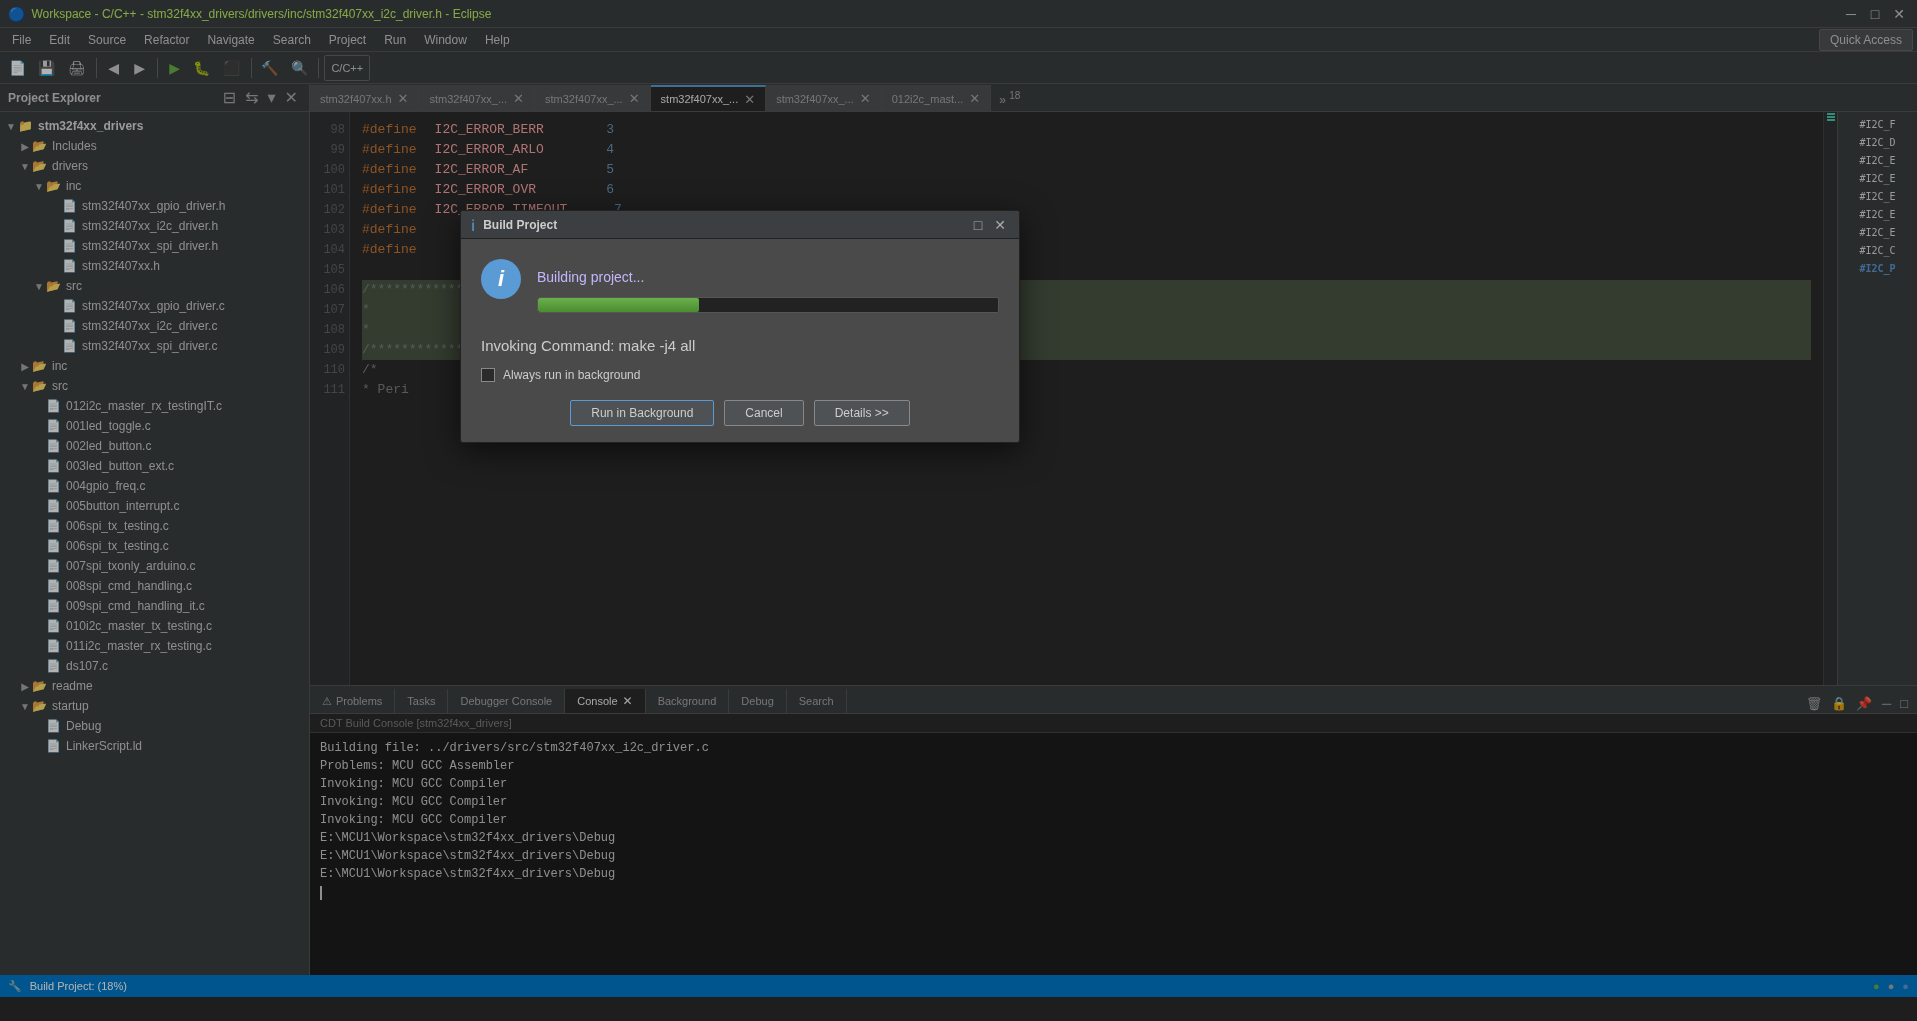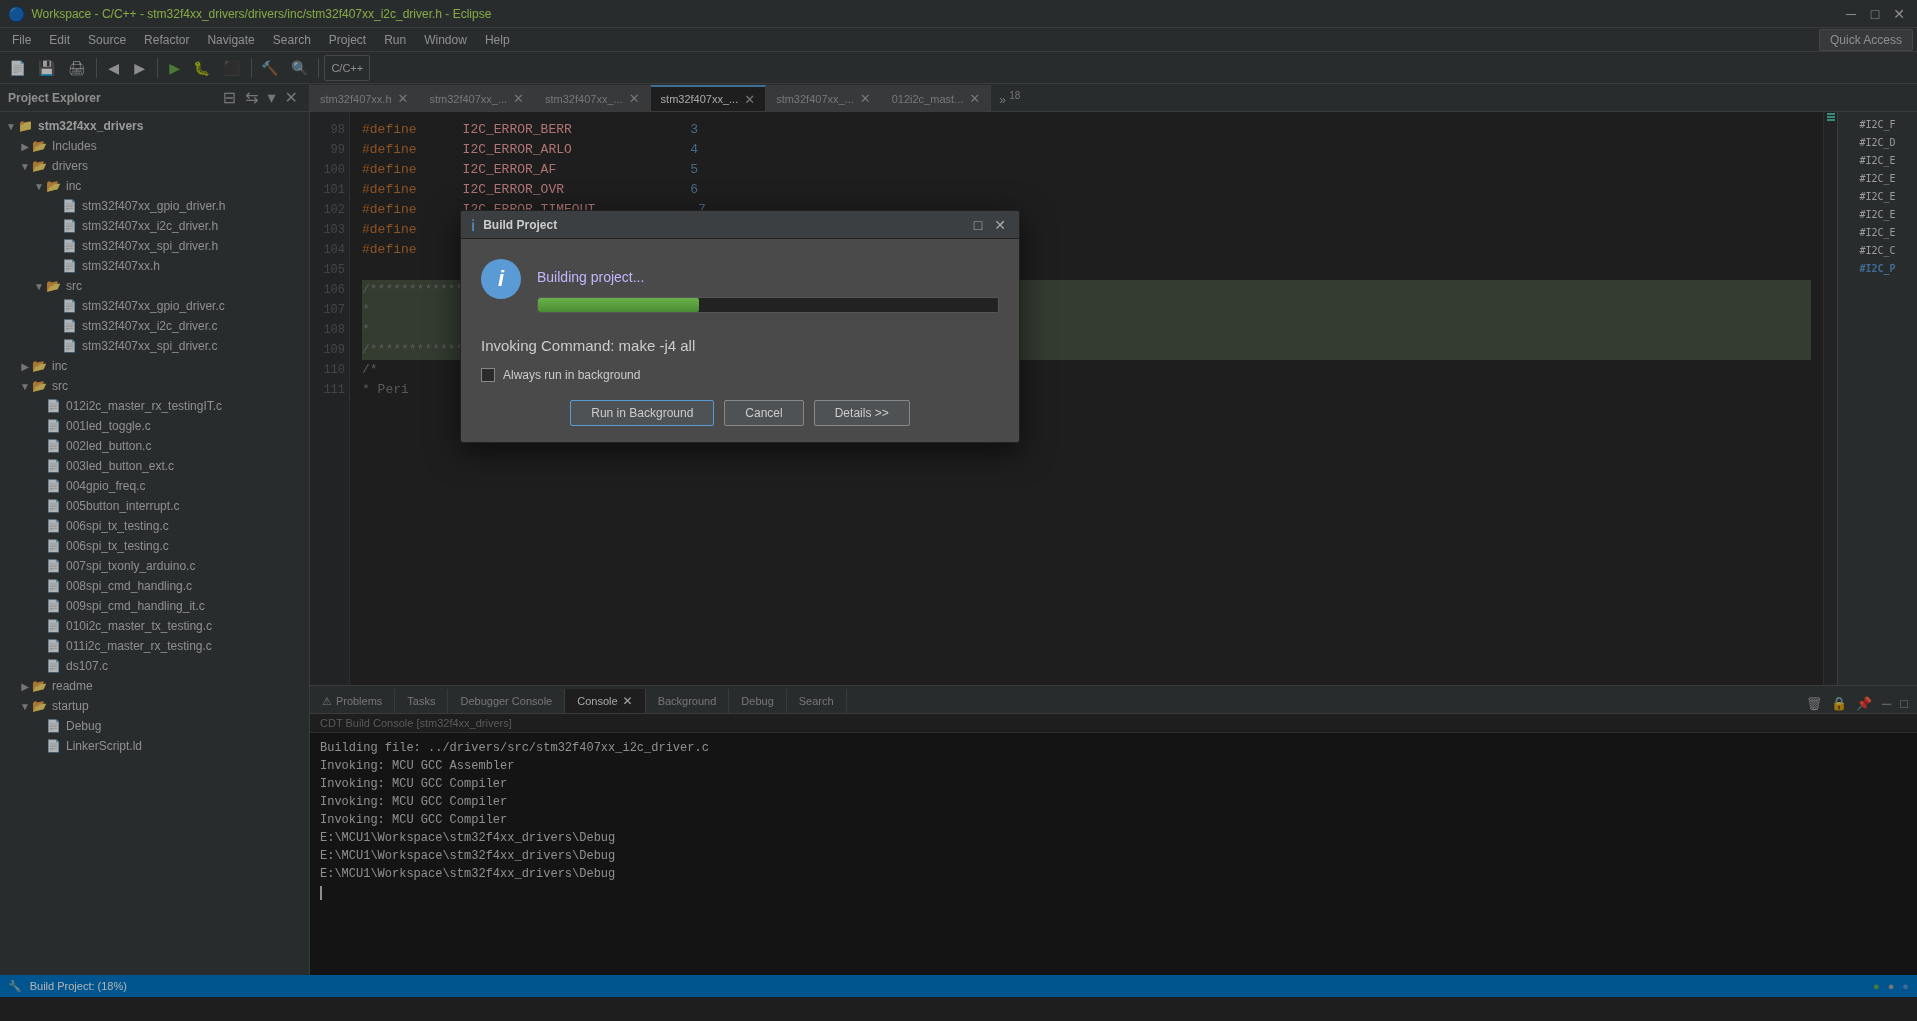--- a/index.html
+++ b/index.html
@@ -125,21 +125,21 @@
       line-height: 20px;
       border-right: 1px solid #444;
       user-select: none;
     }
     #code-content {
       flex: 1;
       padding: 8px 12px;
       overflow: auto;
       line-height: 20px;
     }
-    .code-line { display: flex; align-items: flex-start; min-height: 20px; gap: 28px; }
+    .code-line { display: flex; align-items: flex-start; min-height: 20px; }
     .kw-define { color: #cc7832; }
     .kw-num { color: #6897bb; }
     .kw-comment { color: #808080; }
     .kw-text { color: #fca5a5; margin-left: 18px; }
     .highlight-line { background: #aadd9940; }
 
     
     #bottom-panel {
       height: 290px;
       background: #2b2b2b;
@@ -692,21 +692,21 @@
           <button class="b-btn" title="Pin">📌</button>
           <button class="b-btn" title="Minimize">─</button>
           <button class="b-btn" title="Maximize">□</button>
         </div>
       </div>
       <div id="console-header">
         <span>CDT Build Console [stm32f4xx_drivers]</span>
       </div>
       <div id="console-content">
         <div>Building file: ../drivers/src/stm32f407xx_i2c_driver.c</div>
-        <div>Invoking: MCU GCC Assembler</div>
+        <div>Problems: MCU GCC Assembler</div>
         <div>Invoking: MCU GCC Compiler</div>
         <div>Invoking: MCU GCC Compiler</div>
         <div>Invoking: MCU GCC Compiler</div>
         <div>E:\MCU1\Workspace\stm32f4xx_drivers\Debug</div>
         <div>E:\MCU1\Workspace\stm32f4xx_drivers\Debug</div>
         <div>E:\MCU1\Workspace\stm32f4xx_drivers\Debug</div>
         <div style="display:inline-block;width:2px;height:14px;background:#ccc;vertical-align:middle;margin-top:2px;"></div>
       </div>
     </div>
   </div>

